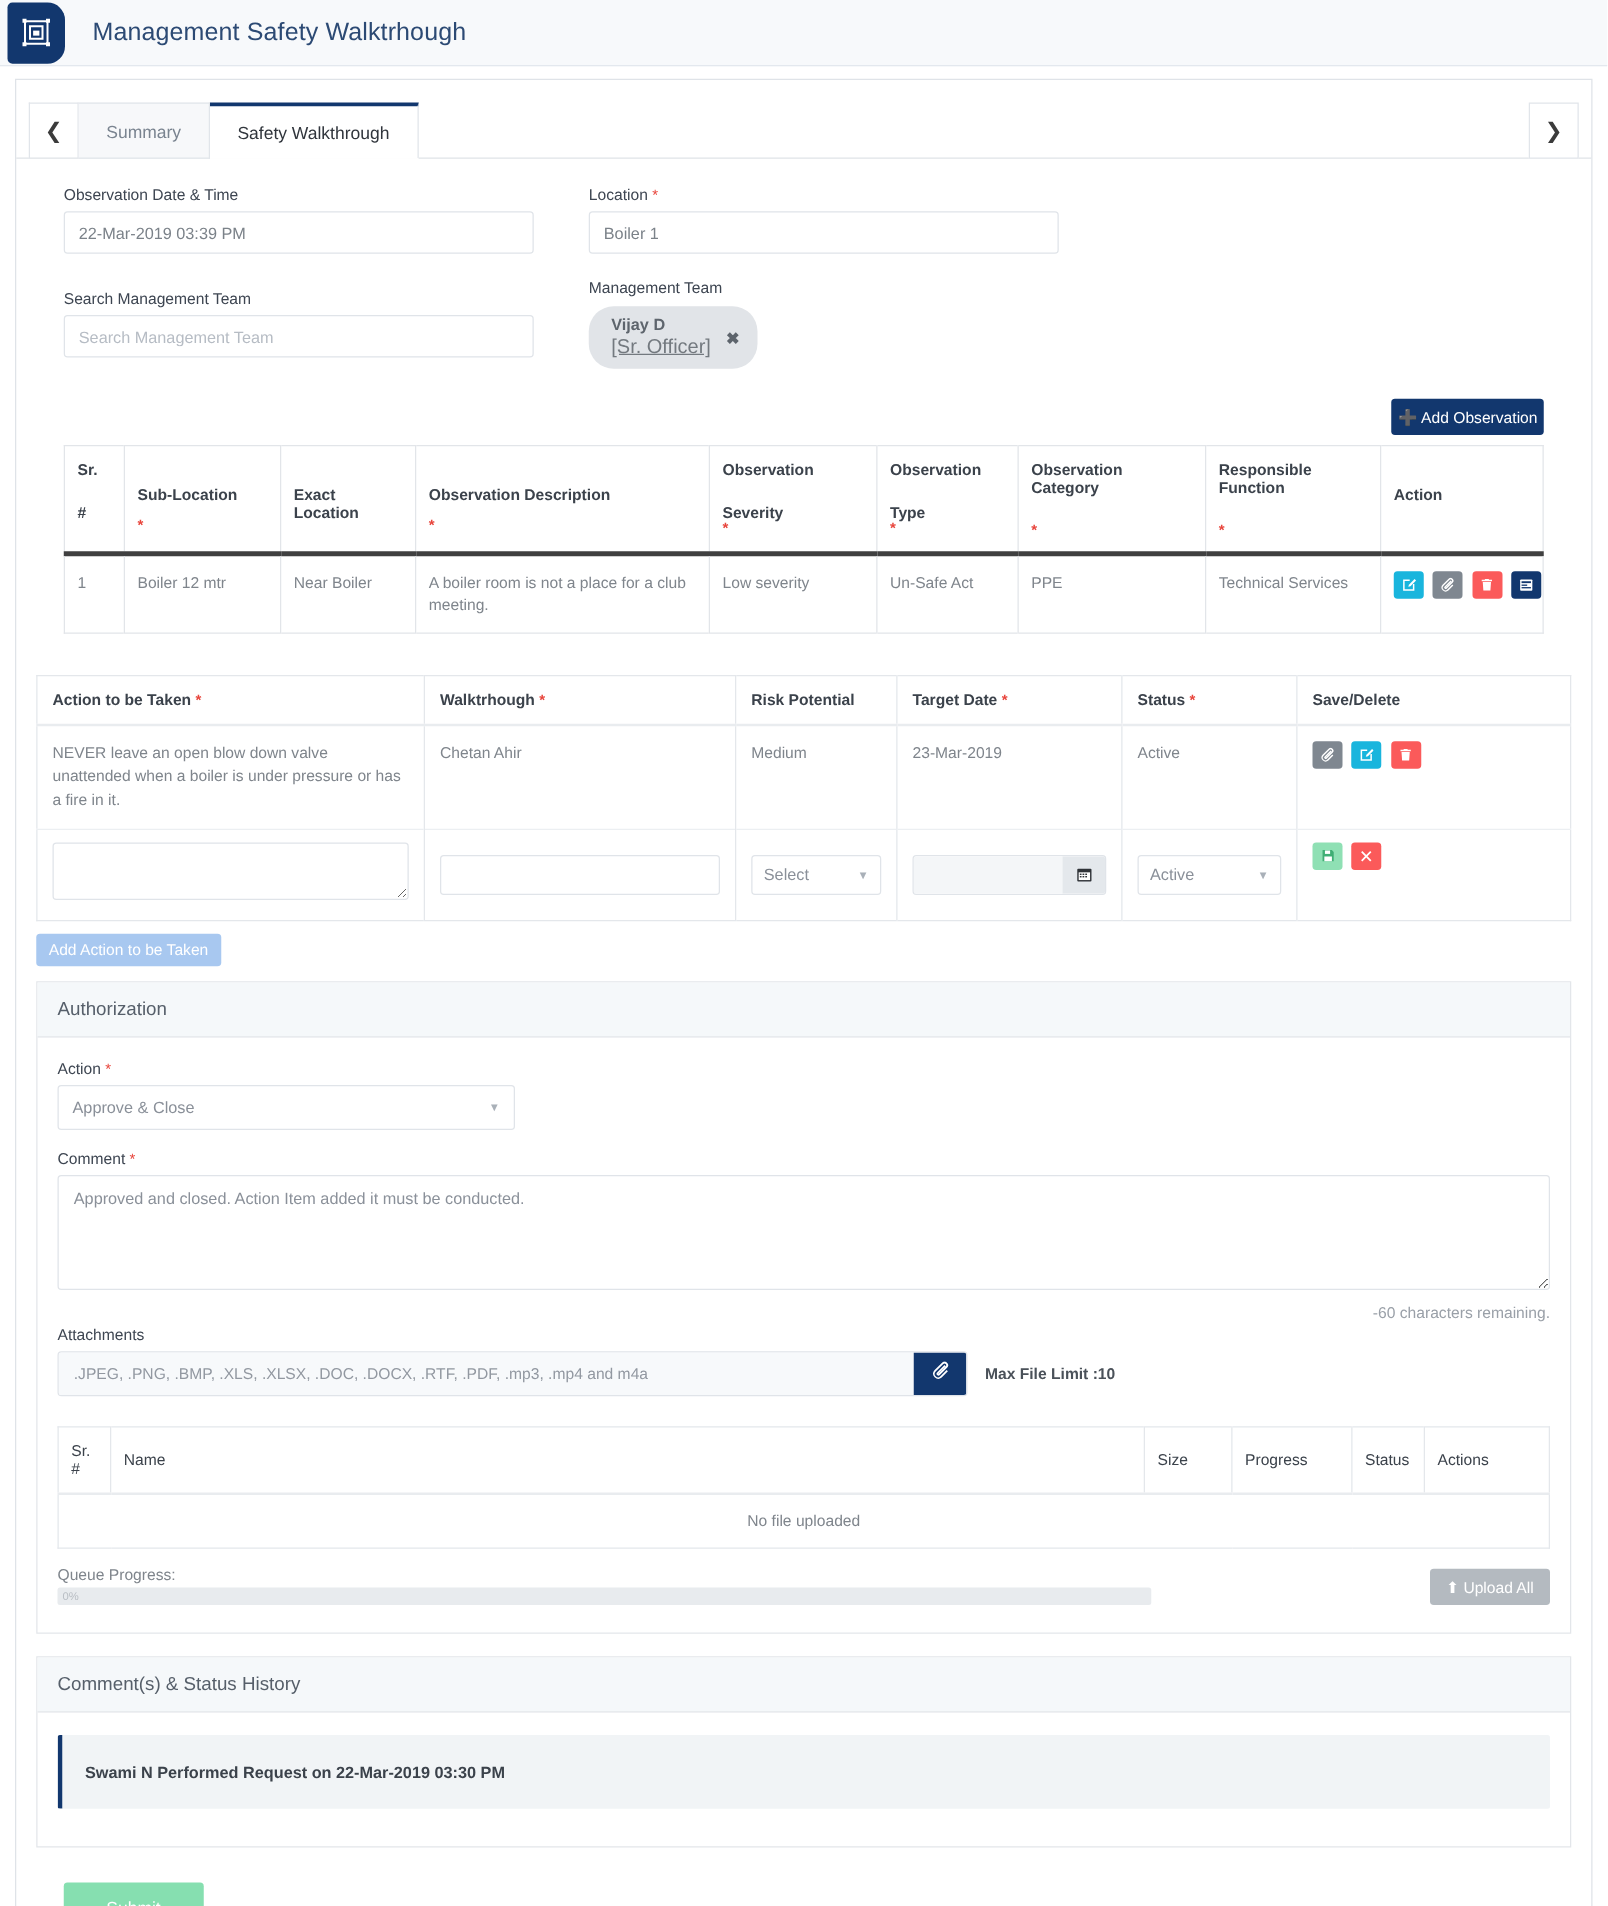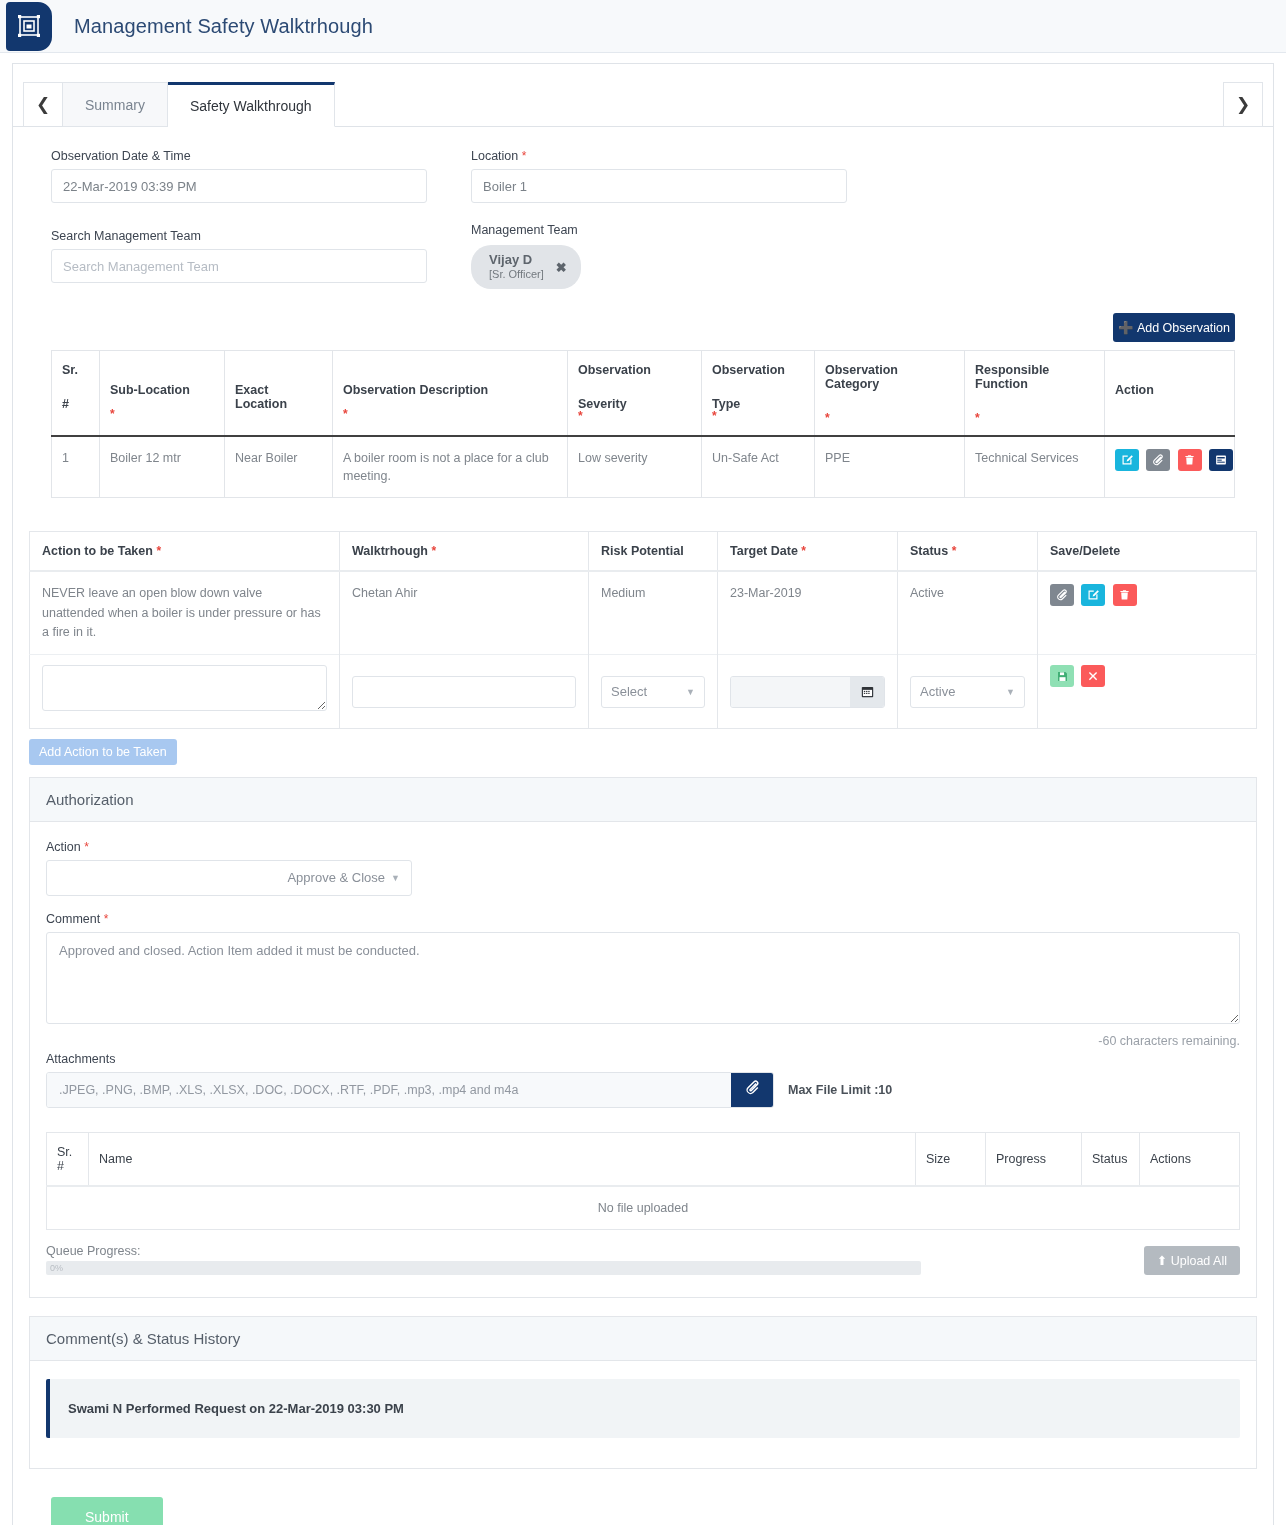--- a/index.html
+++ b/index.html
@@ -117,21 +117,21 @@
   .chip {
     display: inline-flex;
     align-items: center;
     gap: 12px;
     background: #e1e4e8;
     border-radius: 20px;
     padding: 7px 14px 7px 18px;
     color: #5c636c;
   }
   .chip .c-name { font-size: 13px; font-weight: bold; color: #5e656d; line-height: 1.25; }
-  .chip .c-role { font-size: 11px; color: #73797f; line-height: 1.25; }
+  .chip .c-role { font-size: 16px; color: #73797f; line-height: 1.25; text-decoration: underline; }
   .chip .c-x { font-size: 13px; font-weight: bold; color: #5d646c; cursor: pointer; }
 
   
   .addobs-wrap { display: flex; justify-content: flex-end; padding: 4px 0 8px 0; }
   .btn-addobs {
     background: #12376e;
     color: #fff;
     border: none;
     border-radius: 3px;
     font-size: 12.5px;
@@ -139,21 +139,21 @@
     cursor: pointer;
     font-family: "Liberation Sans", sans-serif;
   }
   .btn-addobs .plus { font-weight: bold; margin-right: 3px; }
 
   
   table { border-collapse: collapse; width: 100%; }
   .obs-table { border: 1px solid #e2e5e9; table-layout: fixed; }
   .obs-table th {
     border-right: 1px solid #e2e5e9;
-    border-bottom: 2px solid #404040;
+    border-bottom: 4px solid #404040;
     text-align: left;
     vertical-align: top;
     padding: 12px 10px 10px 10px;
     font-size: 12.5px;
     font-weight: bold;
     color: #3b424b;
     height: 76px;
   }
   .obs-table th .l2 { display: block; margin-top: 20px; }
   .obs-table td {
@@ -262,21 +262,20 @@
   }
   .panel-body { padding: 18px 16px 22px 16px; }
 
   .sel-lg {
     position: relative;
     width: 366px; height: 36px;
     border: 1px solid #e0e4e9; border-radius: 3px;
     background: #fff; font-size: 13px; color: #8a9099;
     line-height: 34px; padding: 0 26px 0 11px;
     cursor: pointer;
-    text-align: right;
   }
   .sel-lg .caret { position: absolute; right: 11px; top: 0; color: #a9b0b8; font-size: 9px; }
   .ta-comment {
     width: 100%; height: 92px;
     border: 1px solid #e0e4e9; border-radius: 3px;
     padding: 10px 12px;
     font-size: 13px; color: #8a9099;
     font-family: "Liberation Sans", sans-serif;
     resize: vertical;
   }

